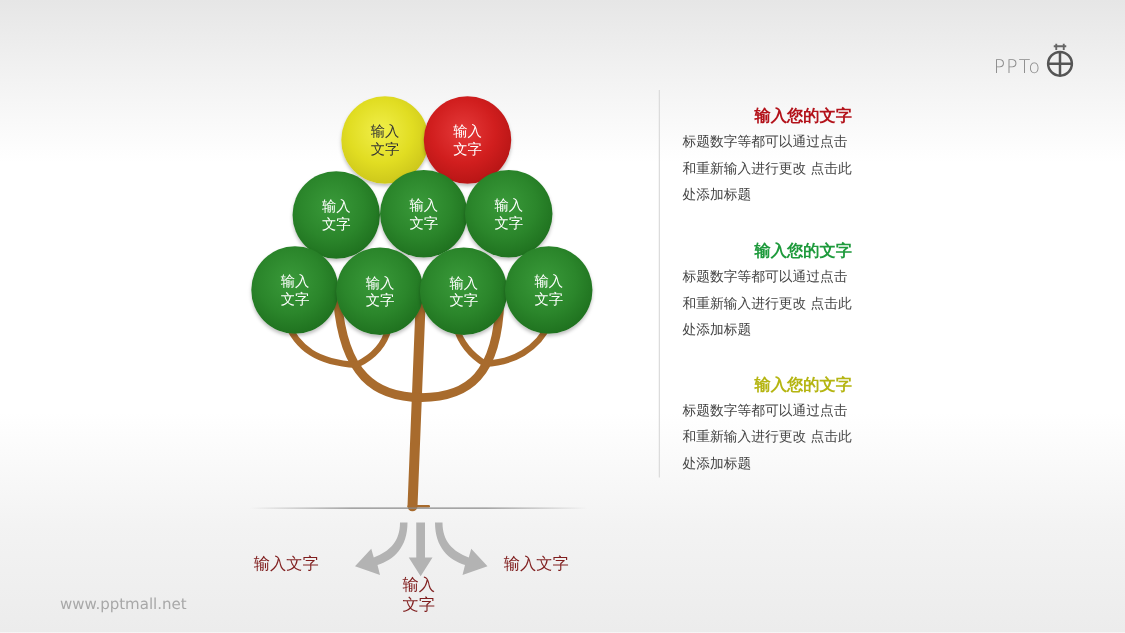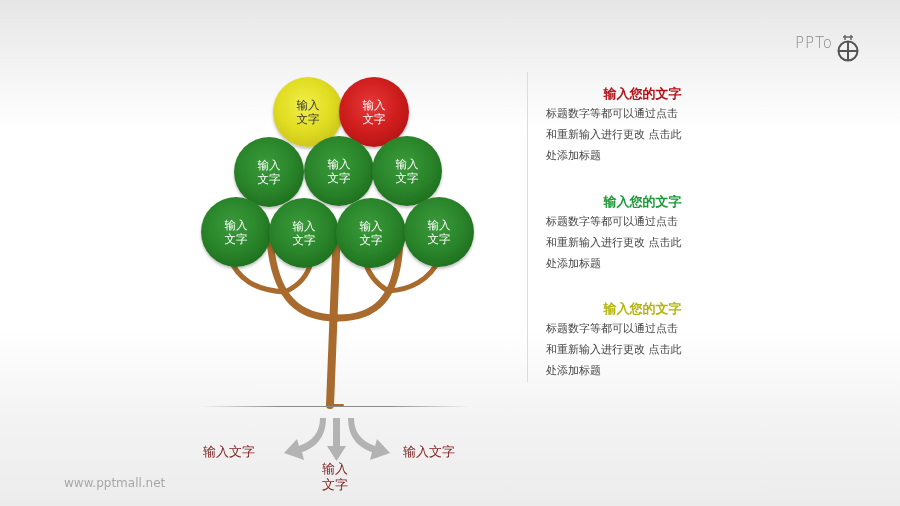--- a/index.html
+++ b/index.html
@@ -1,21 +1,21 @@
 <!DOCTYPE html>
 <html><head>
 <meta charset="utf-8">
 <style>
   html, body { margin: 0; padding: 0; }
   body {
     width: 900px; height: 506px; overflow: hidden; position: relative;
     font-family: "DejaVu Sans", "Liberation Sans", sans-serif;
     background: linear-gradient(to bottom, #e6e6e6 0px, #f4f4f4 70px, #ffffff 130px, #ffffff 330px, #f3f3f3 420px, #ececec 506px);
   }
-  .logo { position: absolute; left: 795px; top: 34px; display: flex; align-items: flex-start; }
+  .logo { position: absolute; left: 795px; top: 34px; display: flex; align-items: flex-end; }
   .logo-text { font-family: "DejaVu Sans", sans-serif; font-size: 15px; color: #8a8a8a; letter-spacing: 1px; font-weight: 300; }
   .logo svg { margin-left: 2px; }
 
   .tree { position: absolute; left: 0; top: 0; width: 520px; height: 432px; }
   .ball {
     position: absolute; width: 70px; height: 70px; border-radius: 50%;
     display: flex; align-items: center; justify-content: center; text-align: center;
     font-size: 11.5px; line-height: 14px; color: #ffffff;
     box-shadow: 0 2px 3px rgba(0,0,0,0.25);
   }
@@ -27,21 +27,21 @@
   .ground { position: absolute; left: 200px; top: 406px; width: 270px; height: 1px; background: linear-gradient(to right, rgba(120,120,120,0), #8a8a8a 30%, #8a8a8a 70%, rgba(120,120,120,0)); }
 
   .root-label { position: absolute; font-size: 13px; color: #7f1d1d; text-align: center; line-height: 16px; }
 
   .divider { position: absolute; left: 527px; top: 72px; width: 1px; height: 310px; background: #dcdcdc; }
 
   .info { position: absolute; left: 546px; }
   .info h3 { margin: 0; font-size: 13px; font-weight: bold; line-height: 18px; text-align: right; }
   .info p { margin: 0; font-size: 11px; color: #444; line-height: 21px; }
 
-  .watermark { position: absolute; left: 64px; top: 476px; font-size: 12px; color: #a8a8a8; }
+  .watermark { position: absolute; left: 48px; top: 476px; font-size: 12px; color: #a8a8a8; }
 </style>
 </head>
 <body>
 
 <div class="logo">
   <span class="logo-text">PPTo</span>
   <svg width="26" height="28" viewBox="0 0 26 28">
     <line x1="8" y1="3" x2="18" y2="3" stroke="#666" stroke-width="1.5"></line>
     <line x1="10" y1="1" x2="10" y2="6" stroke="#666" stroke-width="1.5"></line>
     <line x1="16" y1="1" x2="16" y2="6" stroke="#666" stroke-width="1.5"></line>

